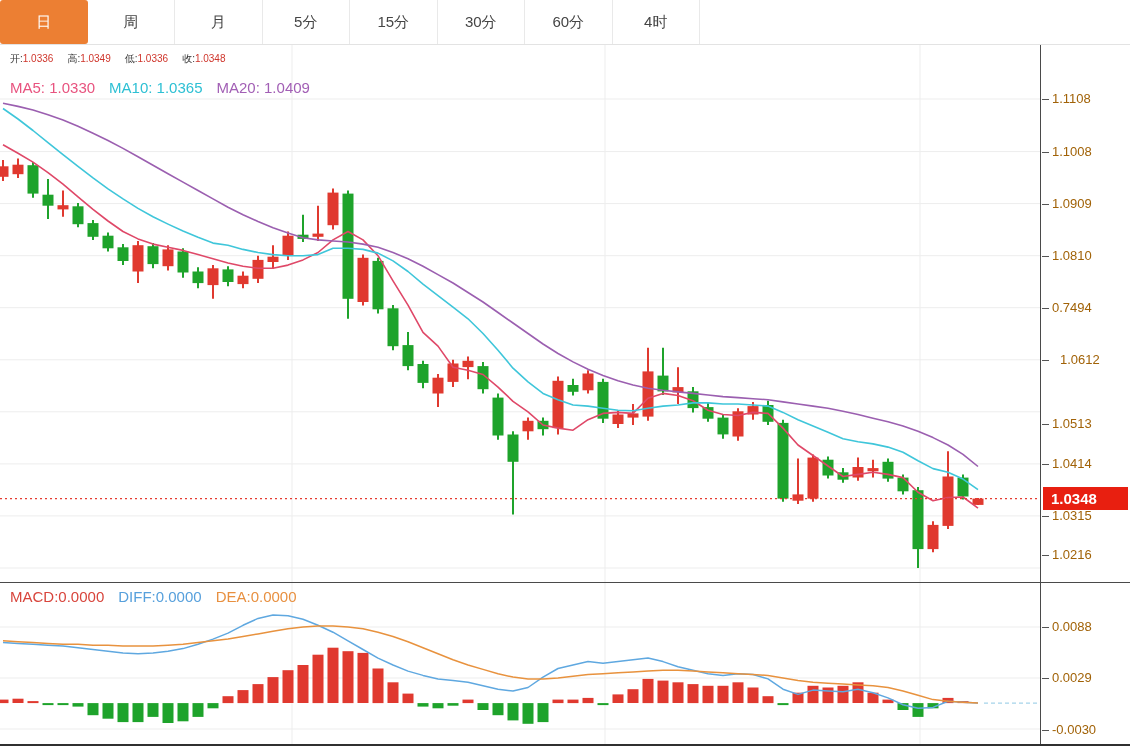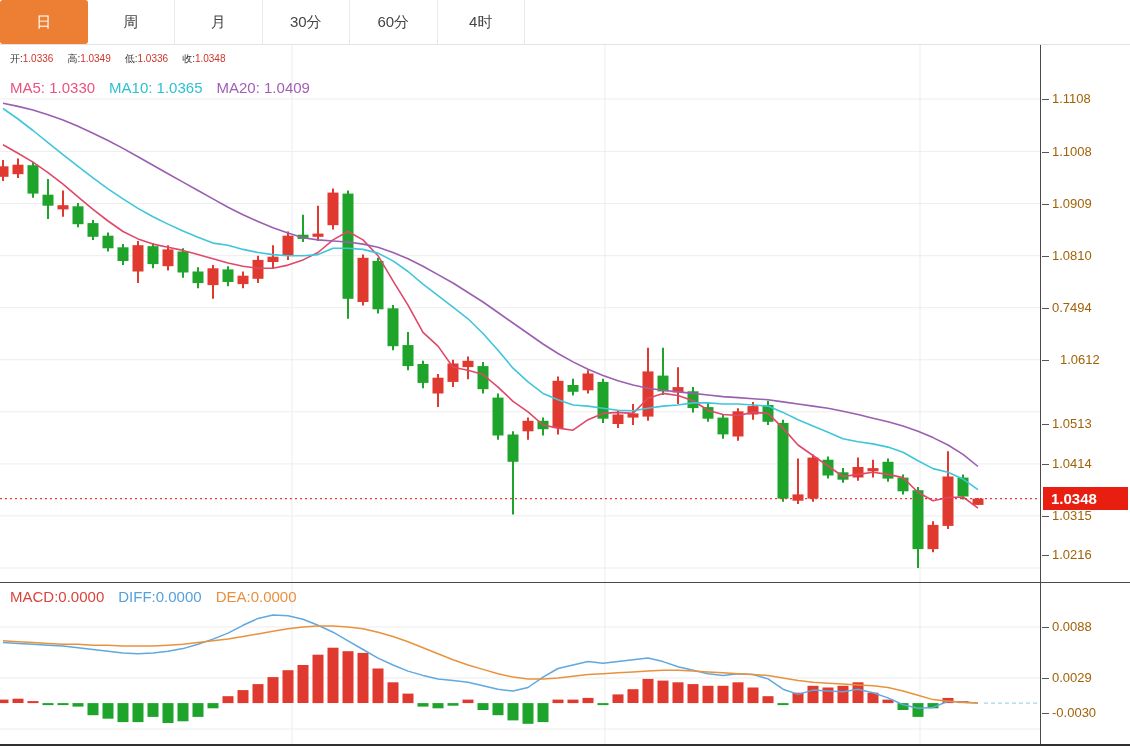--- a/index.html
+++ b/index.html
@@ -32,20 +32,22 @@
   .bottom-border{position:absolute;top:744px;left:0;width:1130px;height:2px;background:#303030;}
   svg{position:absolute;top:0;left:0;display:block;}
 </style>
 </head>
 <body>
 
 <div class="tabbar" id="tabbar">
     <div class="tab active">日</div>
     <div class="tab">周</div>
     <div class="tab">月</div>
+    <div class="tab">5分</div>
+    <div class="tab">15分</div>
     <div class="tab">30分</div>
     <div class="tab">60分</div>
     <div class="tab">4时</div>
   </div>
 
 <div class="panel" id="main-panel">
   <svg id="main-svg" width="1040" height="537">
       <line x1="292" y1="0" x2="292" y2="537" stroke="#ededed" stroke-width="1"></line>
       <line x1="605" y1="0" x2="605" y2="537" stroke="#ededed" stroke-width="1"></line>
       <line x1="920" y1="0" x2="920" y2="537" stroke="#ededed" stroke-width="1"></line>
@@ -295,17 +297,17 @@
     <div class="axis-label" style="top: 255px;">0.7494</div>
     <div class="axis-label" style="top: 307px; padding-left: 18px;">1.0612</div>
     <div class="axis-label" style="top: 371px;">1.0513</div>
     <div class="axis-label" style="top: 411px;">1.0414</div>
     <div class="axis-label" style="top: 463px;">1.0315</div>
     <div class="axis-label" style="top: 502px; text-align: center;">1.0216</div>
   </div>
 <div class="axis" id="macd-axis">
     <div class="axis-label" style="top: 36px;">0.0088</div>
     <div class="axis-label" style="top: 87px;">0.0029</div>
-    <div class="axis-label" style="top: 122px;">-0.0030</div>
+    <div class="axis-label" style="top: 139px;">-0.0030</div>
   </div>
 
 <div class="divider"></div>
 <div class="bottom-border"></div>
 
 </body></html>

